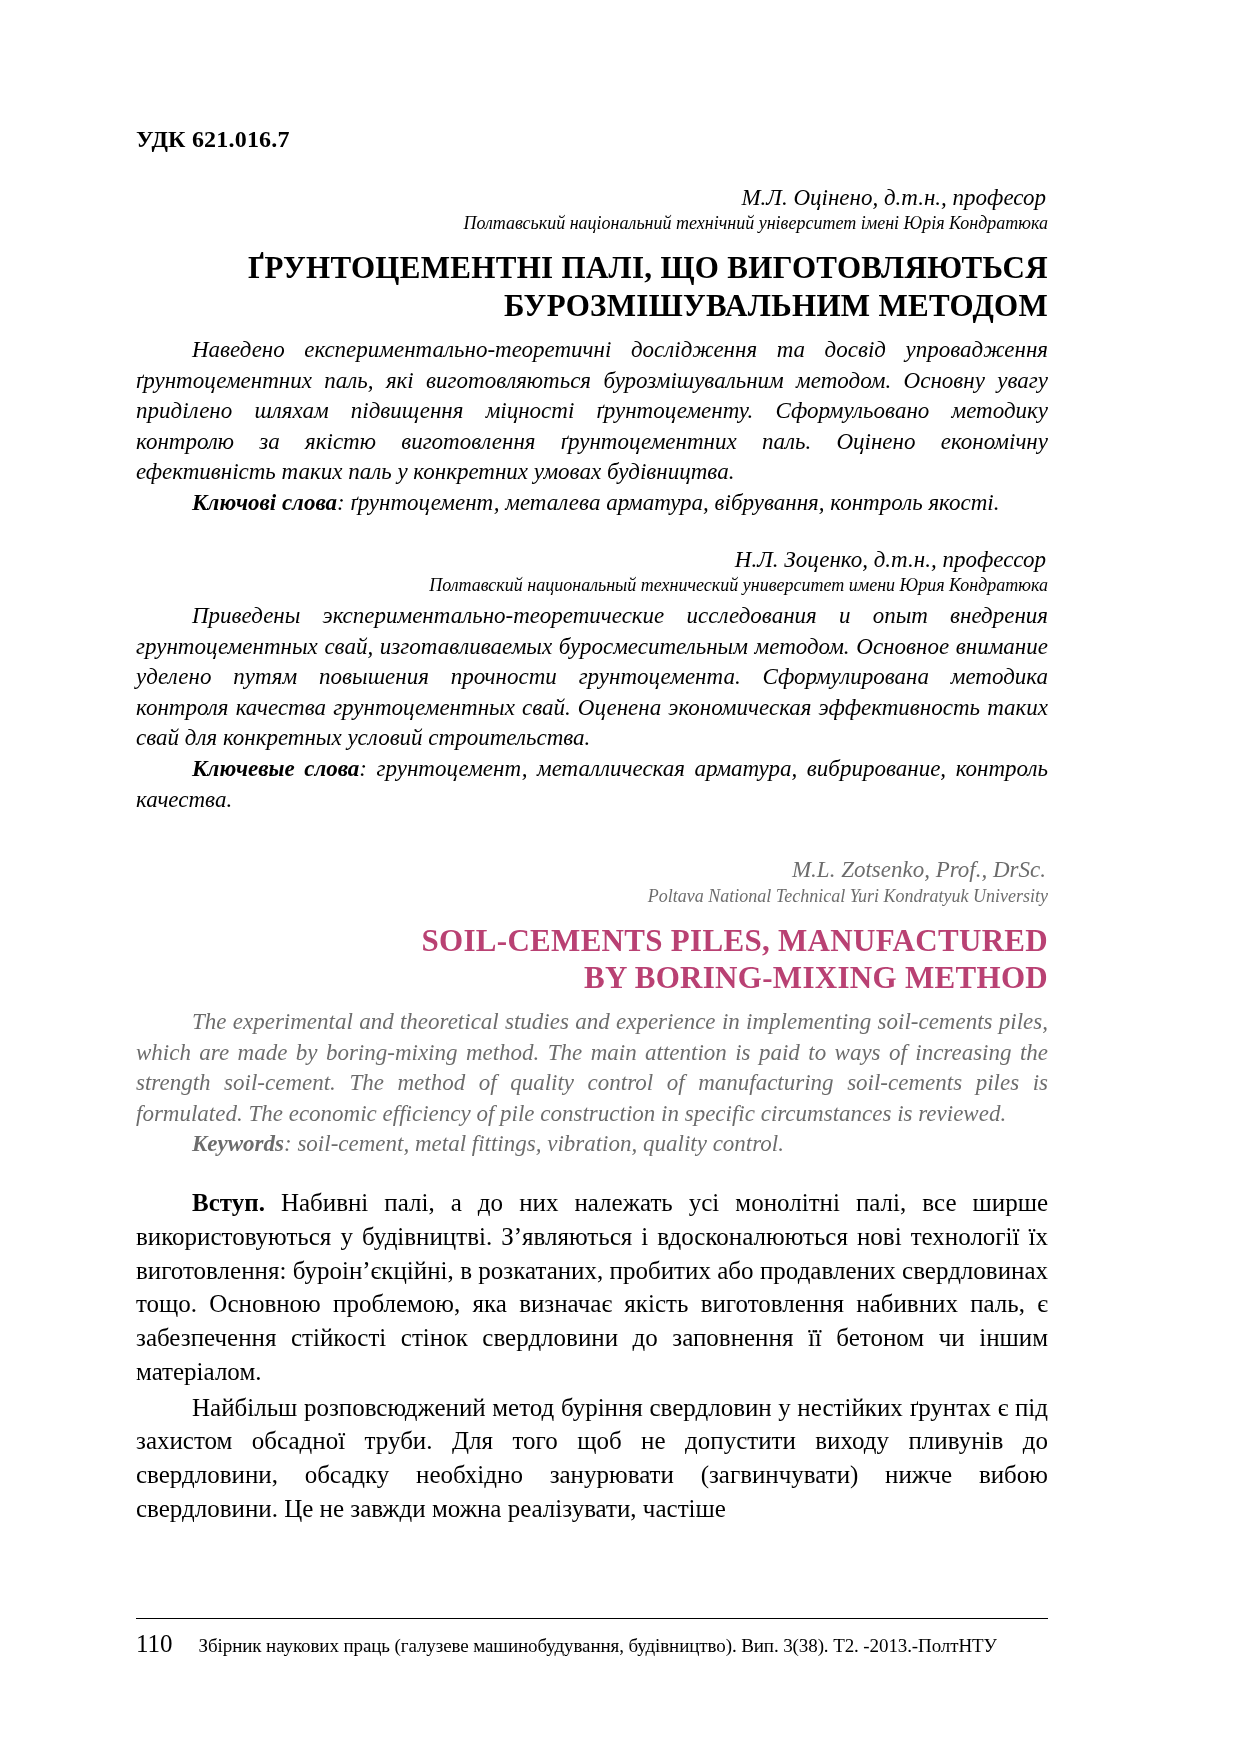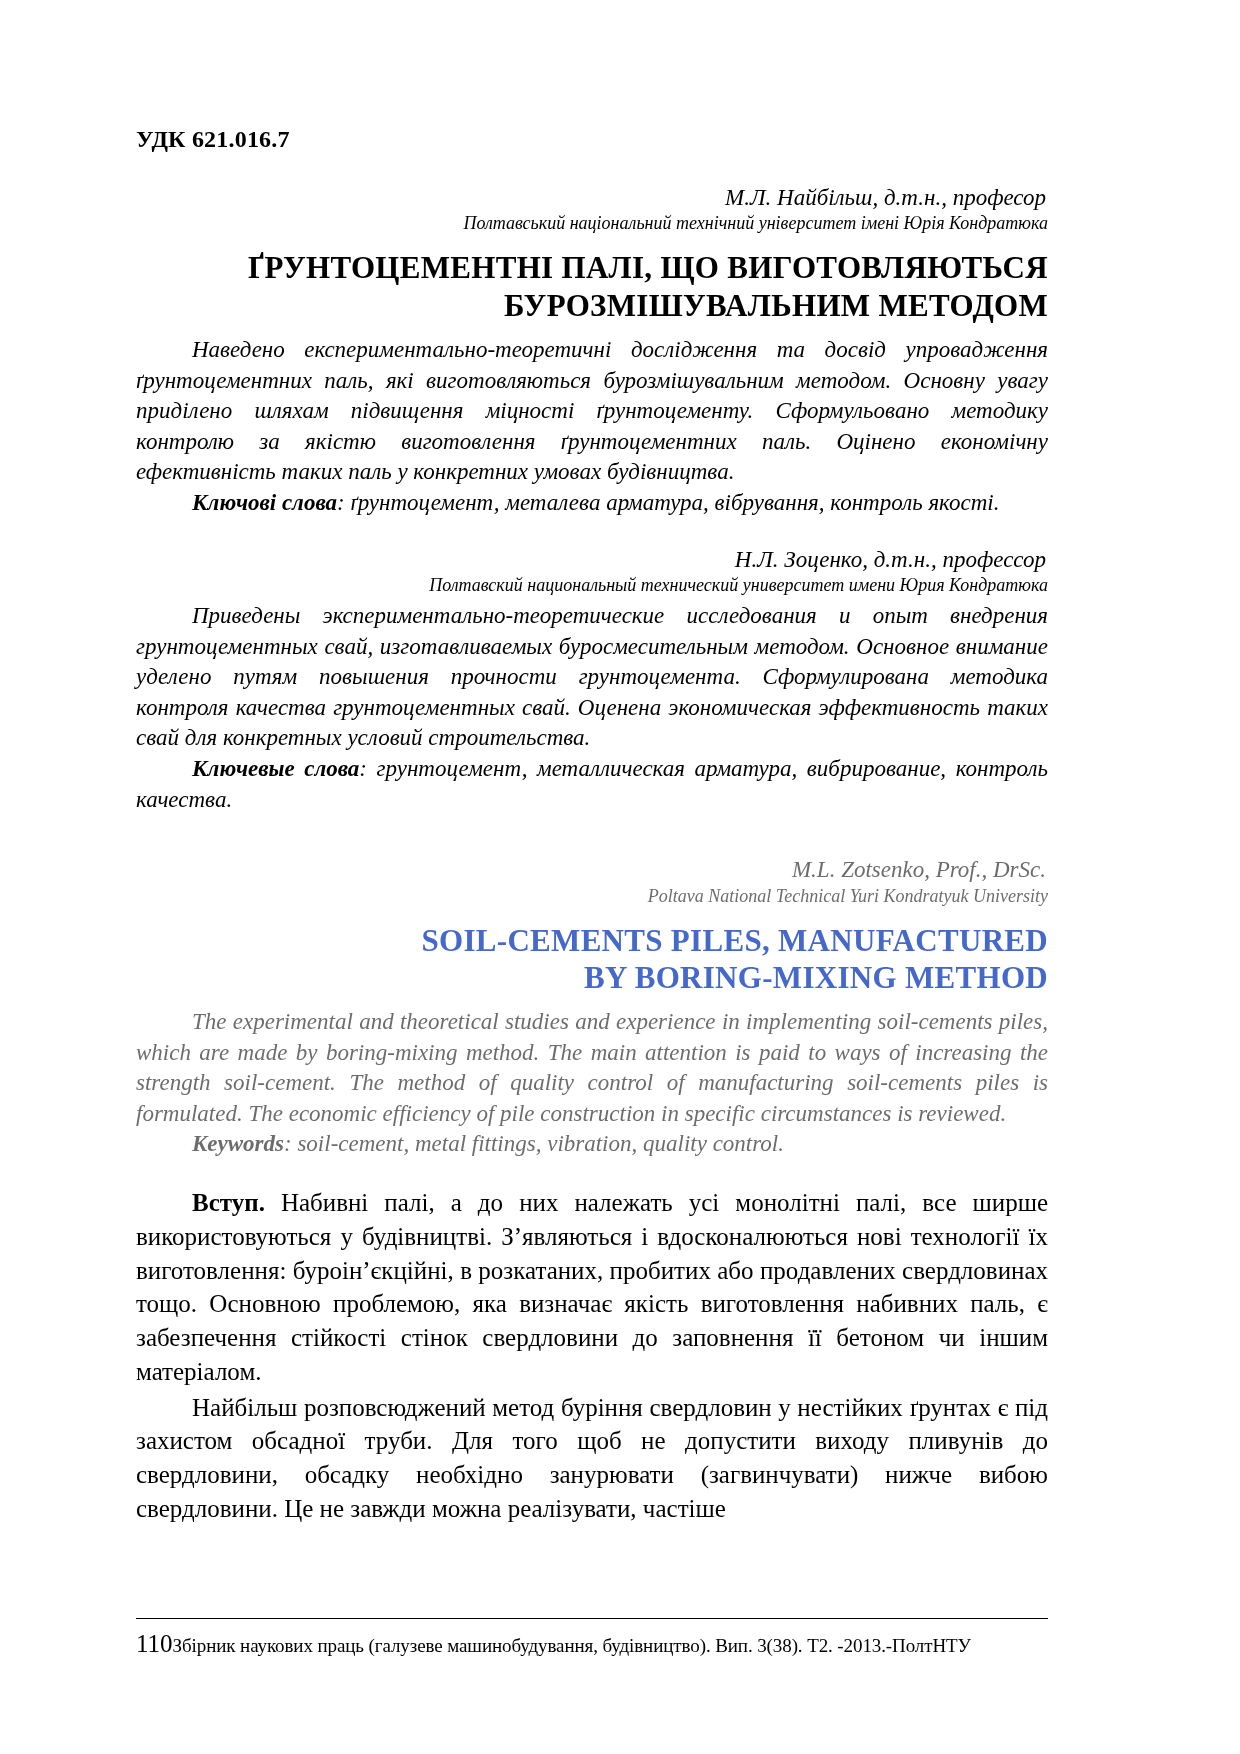--- a/index.html
+++ b/index.html
@@ -84,21 +84,21 @@
   .gap-md { height: 26px; }
   .gap-lg { height: 40px; }
 
   
   .faded {
     color: #404040;
     opacity: 0.82;
     filter: contrast(0.8);
   }
   .faded.title {
-    color: #1d4ed8;
+    color: #be185d;
     opacity: 0.9;
   }
 
   
   .body-par {
     font-size: 25px;
     line-height: 1.35;
     text-align: justify;
     text-indent: 56px;
     margin: 0 0 2px 0;
@@ -114,39 +114,40 @@
     height: 1px;
     background: #000;
   }
   .footer {
     position: absolute;
     left: 128px;
     top: 1630px;
     width: 912px;
     display: flex;
     align-items: baseline;
+    gap: 26px;
   }
   .footer-page {
     font-size: 25px;
   }
   .footer-text {
     font-size: 19px;
     letter-spacing: -0.1px;
   }
 </style>
 </head>
 <body>
 
 <div class="page">
   <div class="content">
 
     <div class="udk">УДК 621.016.7</div>
 
     <div>
-      <div class="author">М.Л. Найбільш, д.т.н., професор</div>
+      <div class="author">М.Л. Оцінено, д.т.н., професор</div>
       <div class="affil">Полтавський національний технічний університет імені Юрія Кондратюка</div>
       <div class="title">
         <span class="ln">ҐРУНТОЦЕМЕНТНІ ПАЛІ, ЩО ВИГОТОВЛЯЮТЬСЯ</span>
         <span class="ln">БУРОЗМІШУВАЛЬНИМ МЕТОДОМ</span>
       </div>
       <p class="abstract">Наведено експериментально-теоретичні дослідження та досвід упровадження ґрунтоцементних паль, які виготовляються бурозмішувальним методом. Основну увагу приділено шляхам підвищення міцності ґрунтоцементу. Сформульовано методику контролю за якістю виготовлення ґрунтоцементних паль. Оцінено економічну ефективність таких паль у конкретних умовах будівництва.</p>
       <p class="keywords"><b>Ключові слова</b><span>: ґрунтоцемент, металева арматура, вібрування, контроль якості.</span></p>
     </div>
 
     <div class="gap-md"></div>

